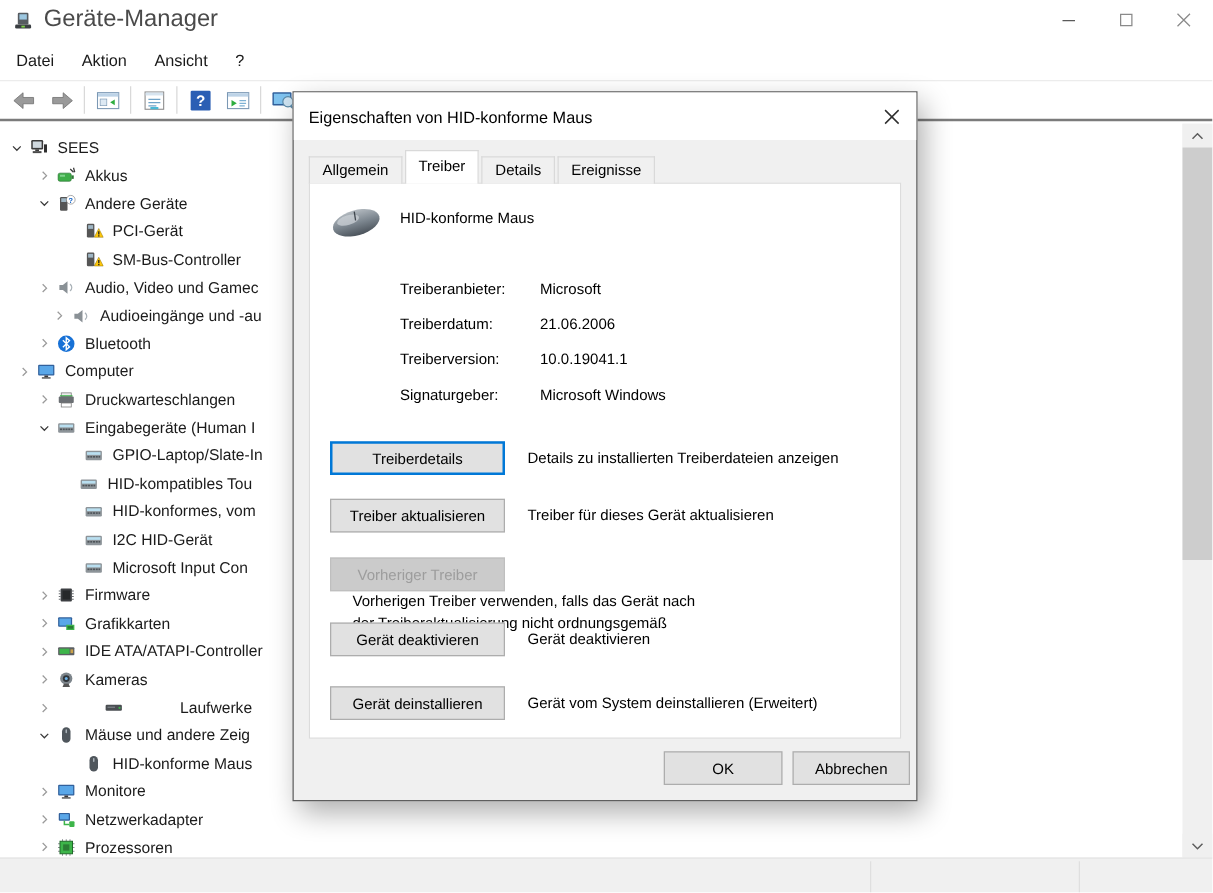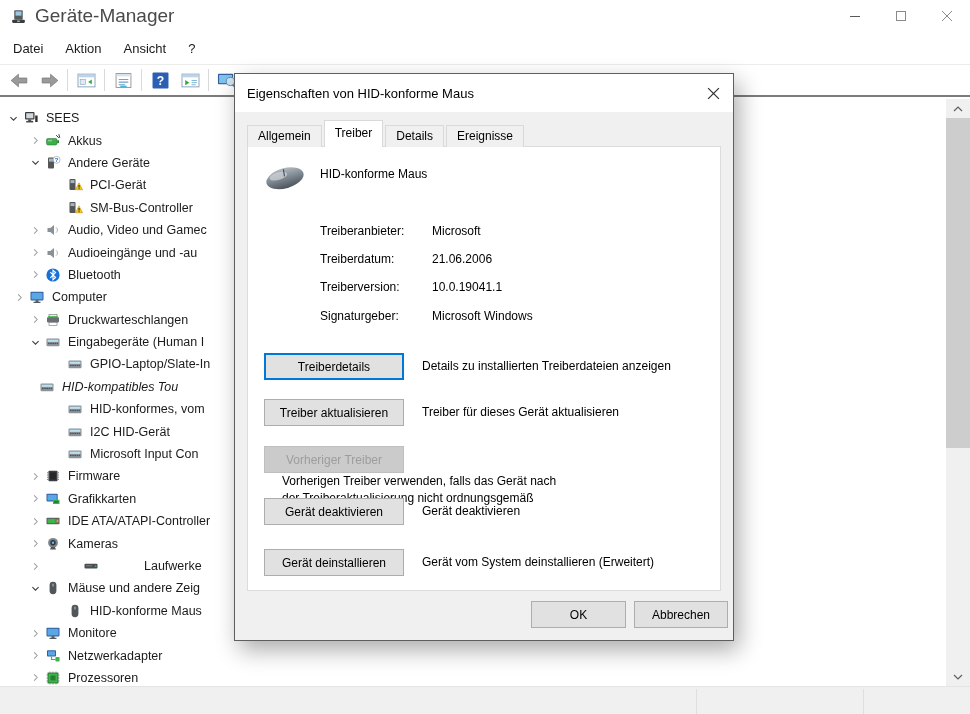--- a/index.html
+++ b/index.html
@@ -271,21 +271,21 @@
           </svg>
         </span>
         <span class="ticon">
           <svg viewBox="0 0 16 16">
             <path d="M2.5 6v4h2.8l3.7 3V3L5.3 6z" fill="#8a9196"></path>
             <path d="M11 5.3c1.9 1.3 1.9 4.1 0 5.4" stroke="#aab2b8" stroke-width="1" fill="none"></path>
           </svg>
         </span>
         <span class="tlabel">Audio, Video und Gamec</span>
       </div>
-      <div class="tree-row" style="padding-left: 26px;">
+      <div class="tree-row" style="padding-left: 38px;">
         <span class="chev">
           <svg viewBox="0 0 16 16">
             <path d="M6 3.5L10.5 8 6 12.5" fill="none" stroke="#9b9b9b" stroke-width="1.5"></path>
           </svg>
         </span>
         <span class="ticon">
           <svg viewBox="0 0 16 16">
             <path d="M2.5 6v4h2.8l3.7 3V3L5.3 6z" fill="#8a9196"></path>
             <path d="M11 5.3c1.9 1.3 1.9 4.1 0 5.4" stroke="#aab2b8" stroke-width="1" fill="none"></path>
           </svg>
@@ -369,21 +369,21 @@
               <rect x="3" y="8.8" width="1.6" height="1.3"></rect>
               <rect x="5.2" y="8.8" width="1.6" height="1.3"></rect>
               <rect x="7.4" y="8.8" width="1.6" height="1.3"></rect>
               <rect x="9.6" y="8.8" width="1.6" height="1.3"></rect>
               <rect x="11.8" y="8.8" width="1.3" height="1.3"></rect>
             </g>
           </svg>
         </span>
         <span class="tlabel">GPIO-Laptop/Slate-In</span>
       </div>
-      <div class="tree-row" style="padding-left: 20px; font-style: italic;">
+      <div class="tree-row" style="padding-left: 44px;">
         <span class="chev"></span>
         <span class="ticon">
           <svg viewBox="0 0 16 16">
             <rect x="1.5" y="4.6" width="13" height="7.6" rx="1" fill="#8d9499"></rect>
             <rect x="2.6" y="5.7" width="10.8" height="2.2" fill="#b9dff0"></rect>
             <g fill="#4d5358">
               <rect x="3" y="8.8" width="1.6" height="1.3"></rect>
               <rect x="5.2" y="8.8" width="1.6" height="1.3"></rect>
               <rect x="7.4" y="8.8" width="1.6" height="1.3"></rect>
               <rect x="9.6" y="8.8" width="1.6" height="1.3"></rect>

